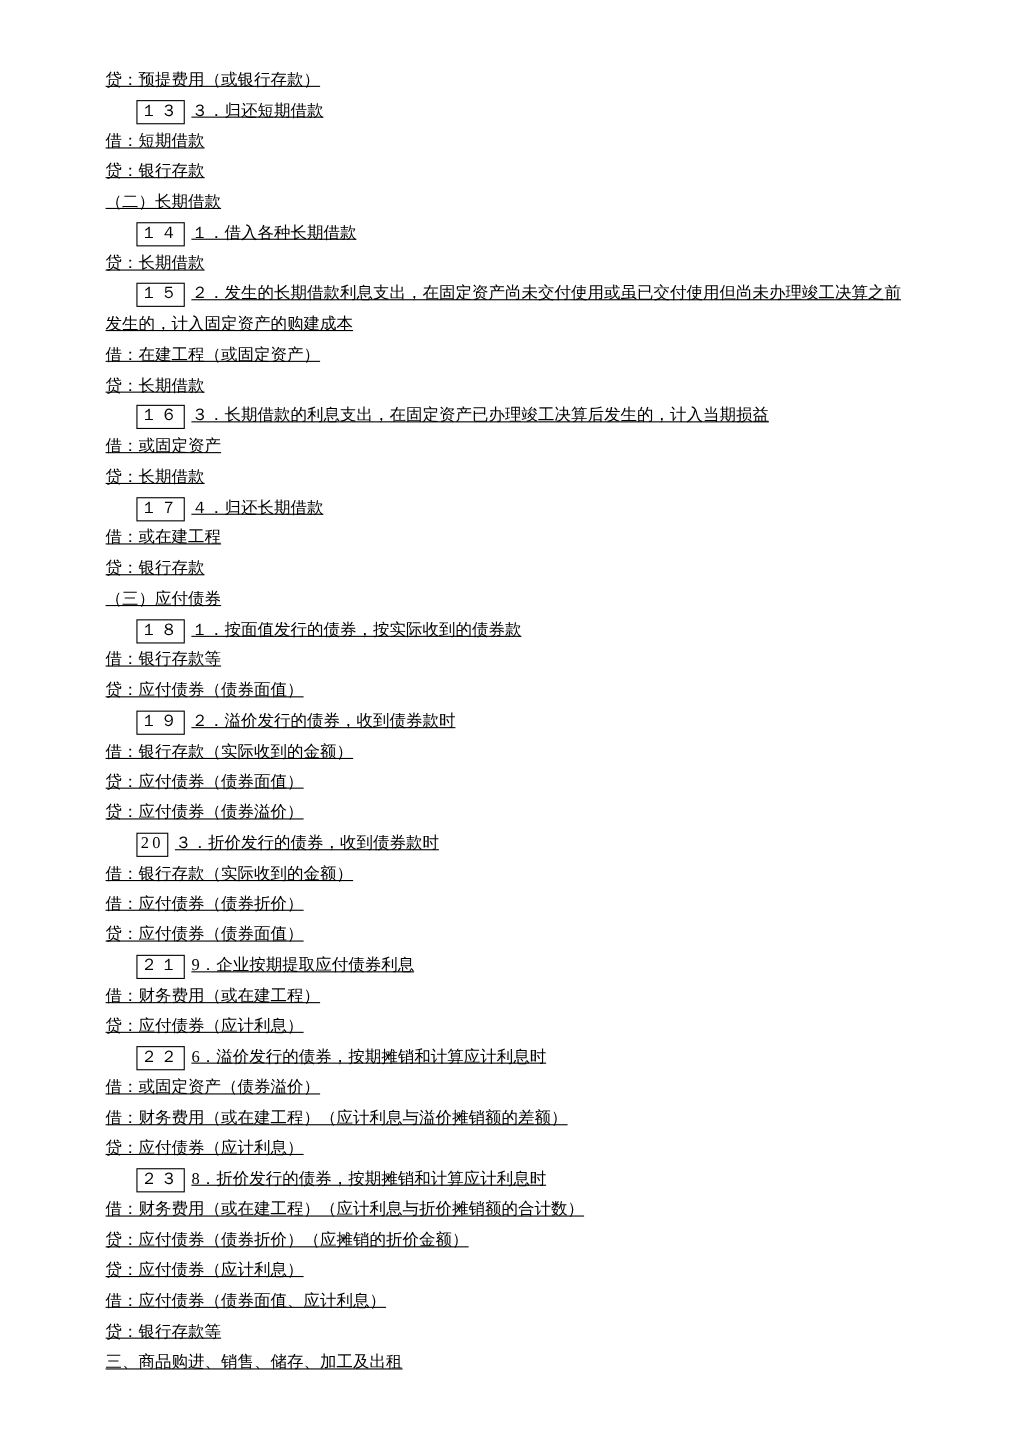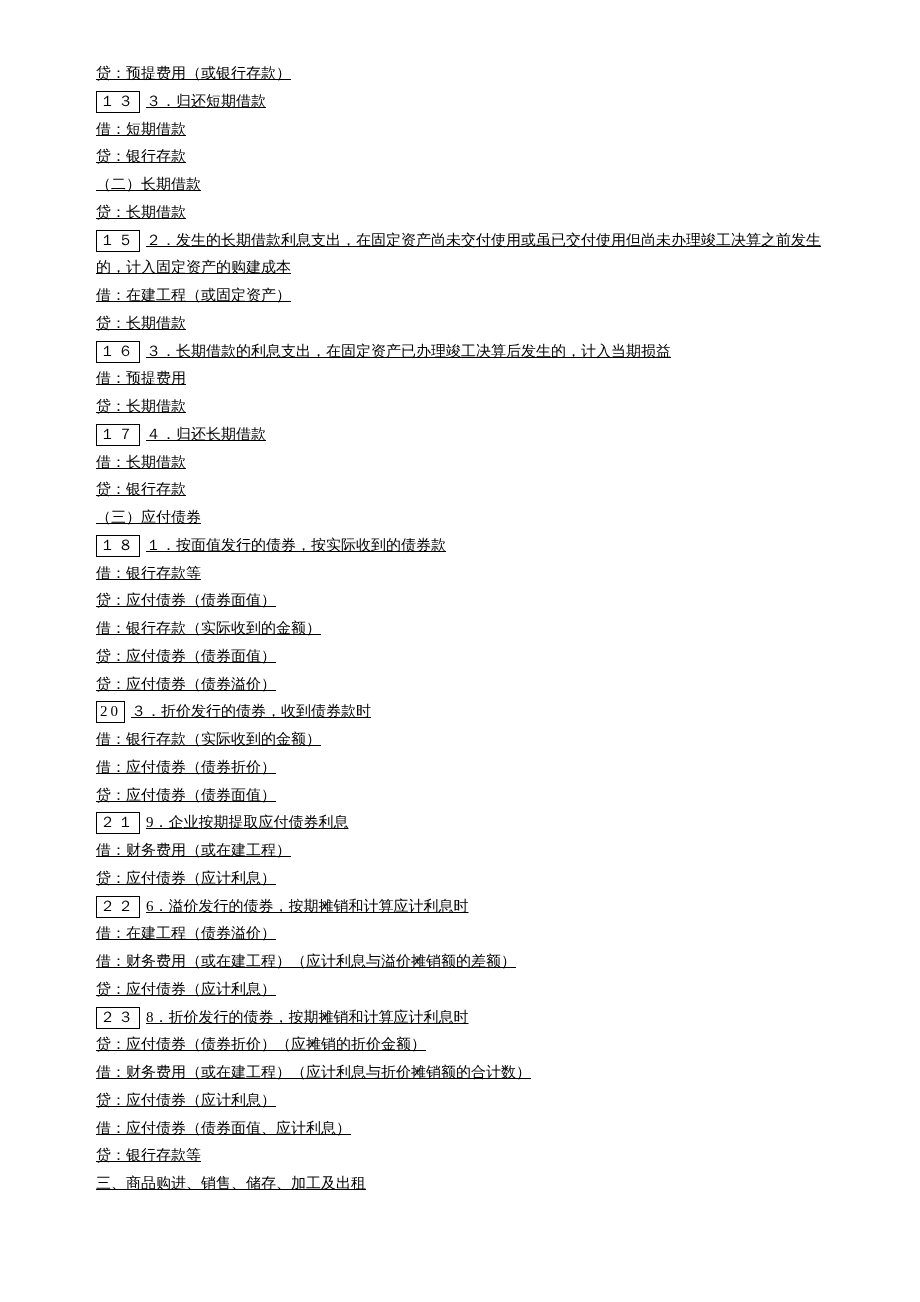--- a/index.html
+++ b/index.html
@@ -18,63 +18,66 @@
   .boxnum {
     display: inline-block;
     border: 1px solid #000;
     padding: 0 3px;
     margin-right: 6px;
     font-family: "SimSun", "宋体", serif;
     letter-spacing: 3px;
     height: 20px;
     line-height: 19px;
     vertical-align: baseline;
+    margin-left: 28px;
   }
   .row {
     display: block;
     text-decoration: underline;
   }
 </style>
 </head>
 <body>
 
 <div class="page" id="page">
     <div class="row"><span>贷：预提费用（或银行存款）</span></div>
     <div class="row"><span class="boxnum">１３</span><span>３．归还短期借款</span></div>
     <div class="row"><span>借：短期借款</span></div>
     <div class="row"><span>贷：银行存款</span></div>
     <div class="row"><span>（二）长期借款</span></div>
+    <div class="row"><span class="boxnum">１４</span><span>１．借入各种长期借款</span></div>
     <div class="row"><span>贷：长期借款</span></div>
     <div class="row"><span class="boxnum">１５</span><span>２．发生的长期借款利息支出，在固定资产尚未交付使用或虽已交付使用但尚未办理竣工决算之前发生的，计入固定资产的购建成本</span></div>
     <div class="row"><span>借：在建工程（或固定资产）</span></div>
     <div class="row"><span>贷：长期借款</span></div>
     <div class="row"><span class="boxnum">１６</span><span>３．长期借款的利息支出，在固定资产已办理竣工决算后发生的，计入当期损益</span></div>
-    <div class="row"><span>借：预提费用</span></div>
+    <div class="row"><span>借：或固定资产</span></div>
     <div class="row"><span>贷：长期借款</span></div>
     <div class="row"><span class="boxnum">１７</span><span>４．归还长期借款</span></div>
-    <div class="row"><span>借：长期借款</span></div>
+    <div class="row"><span>借：或在建工程</span></div>
     <div class="row"><span>贷：银行存款</span></div>
     <div class="row"><span>（三）应付债券</span></div>
     <div class="row"><span class="boxnum">１８</span><span>１．按面值发行的债券，按实际收到的债券款</span></div>
     <div class="row"><span>借：银行存款等</span></div>
     <div class="row"><span>贷：应付债券（债券面值）</span></div>
+    <div class="row"><span class="boxnum">１９</span><span>２．溢价发行的债券，收到债券款时</span></div>
     <div class="row"><span>借：银行存款（实际收到的金额）</span></div>
     <div class="row"><span>贷：应付债券（债券面值）</span></div>
     <div class="row"><span>贷：应付债券（债券溢价）</span></div>
     <div class="row"><span class="boxnum">20</span><span>３．折价发行的债券，收到债券款时</span></div>
     <div class="row"><span>借：银行存款（实际收到的金额）</span></div>
     <div class="row"><span>借：应付债券（债券折价）</span></div>
     <div class="row"><span>贷：应付债券（债券面值）</span></div>
     <div class="row"><span class="boxnum">２１</span><span>9．企业按期提取应付债券利息</span></div>
     <div class="row"><span>借：财务费用（或在建工程）</span></div>
     <div class="row"><span>贷：应付债券（应计利息）</span></div>
     <div class="row"><span class="boxnum">２２</span><span>6．溢价发行的债券，按期摊销和计算应计利息时</span></div>
-    <div class="row"><span>借：在建工程（债券溢价）</span></div>
+    <div class="row"><span>借：或固定资产（债券溢价）</span></div>
     <div class="row"><span>借：财务费用（或在建工程）（应计利息与溢价摊销额的差额）</span></div>
     <div class="row"><span>贷：应付债券（应计利息）</span></div>
     <div class="row"><span class="boxnum">２３</span><span>8．折价发行的债券，按期摊销和计算应计利息时</span></div>
+    <div class="row"><span>借：财务费用（或在建工程）（应计利息与折价摊销额的合计数）</span></div>
     <div class="row"><span>贷：应付债券（债券折价）（应摊销的折价金额）</span></div>
-    <div class="row"><span>借：财务费用（或在建工程）（应计利息与折价摊销额的合计数）</span></div>
     <div class="row"><span>贷：应付债券（应计利息）</span></div>
     <div class="row"><span>借：应付债券（债券面值、应计利息）</span></div>
     <div class="row"><span>贷：银行存款等</span></div>
     <div class="row"><span>三、商品购进、销售、储存、加工及出租</span></div>
   </div>
 
 </body></html>

